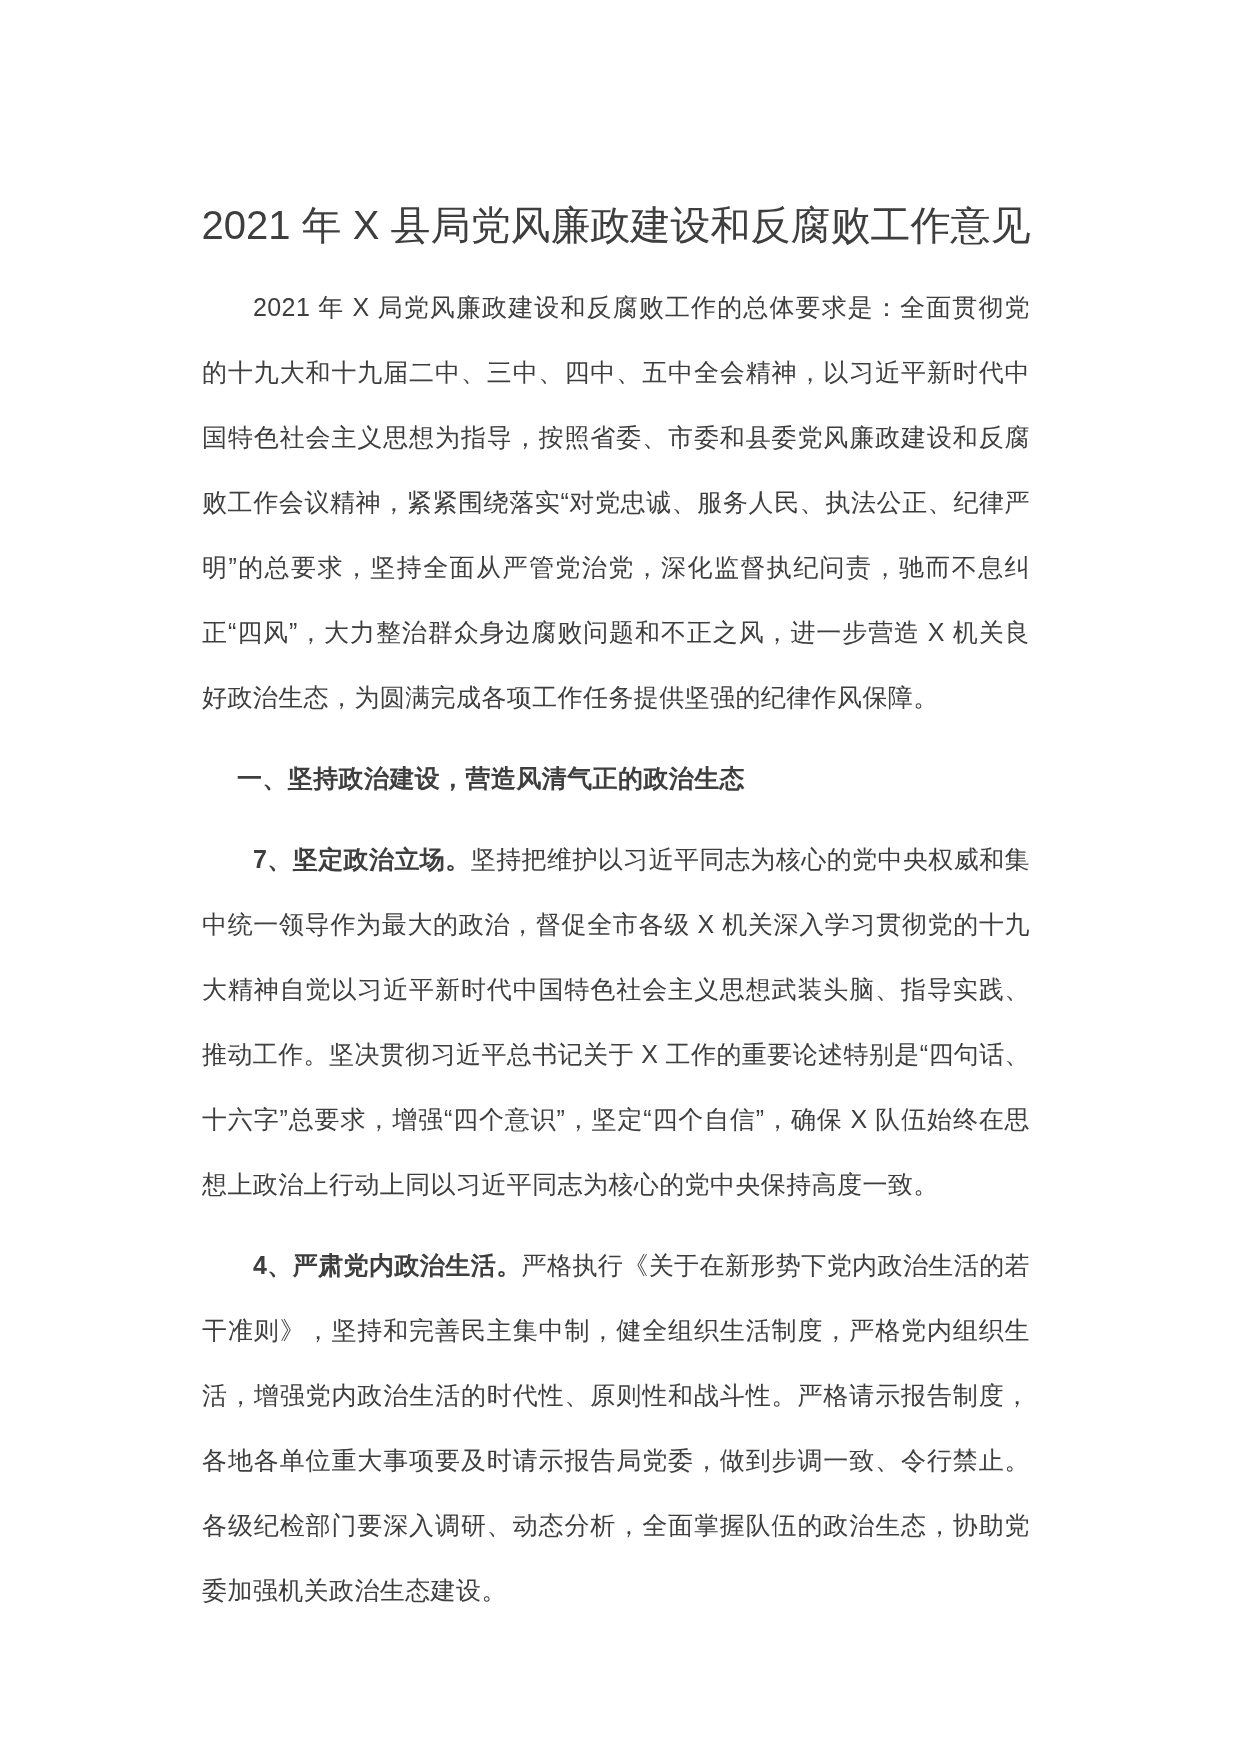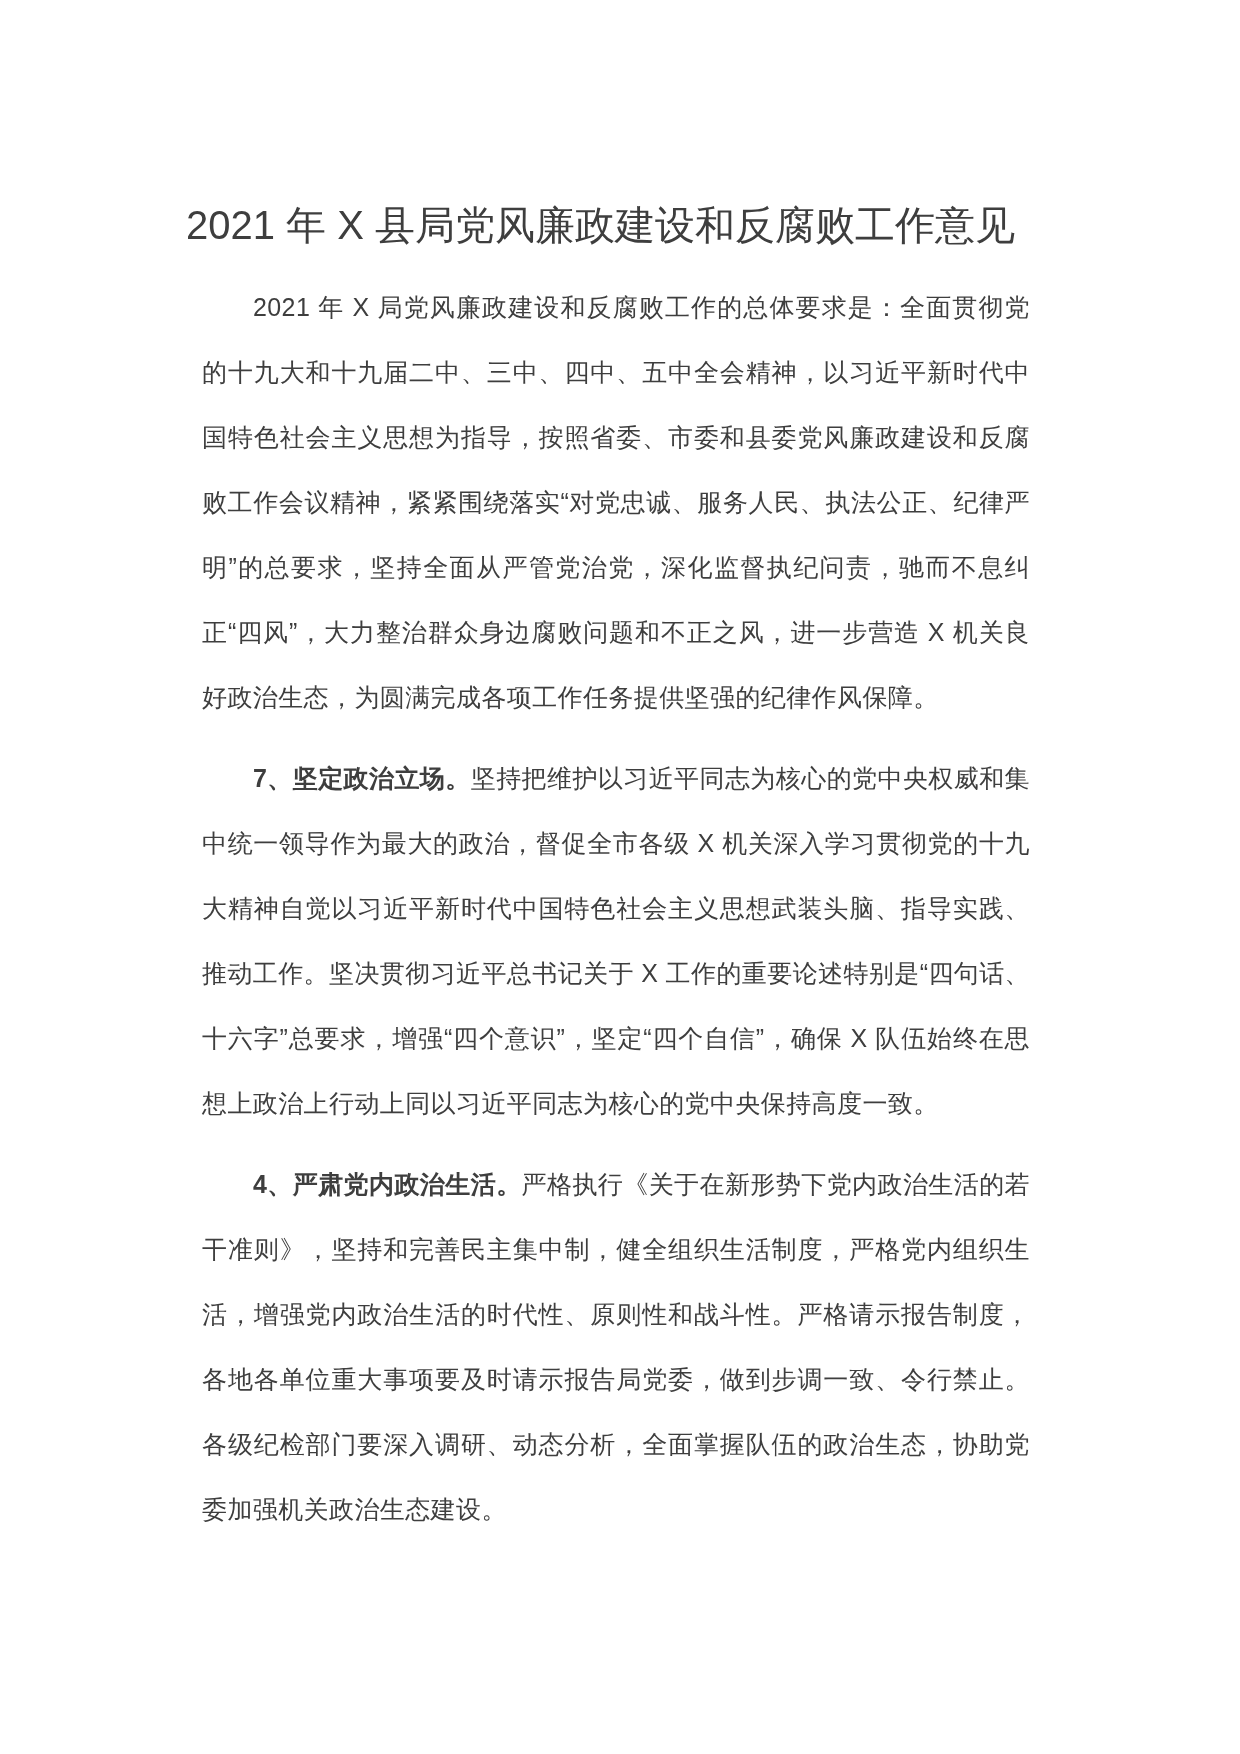--- a/index.html
+++ b/index.html
@@ -20,21 +20,21 @@
     margin-left: 186px;
     padding-top: 201px;
     color: #3e3e3e;
     font-family: "Liberation Sans", "DejaVu Sans", sans-serif;
   }
   .doc-title {
     margin: 0;
     font-size: 40px;
     font-weight: 400;
     line-height: 48px;
-    text-align: left;
+    text-align: center;
     white-space: nowrap;
     color: #3e3e3e;
   }
   .para {
     margin: 16px;
     font-size: 25px;
     line-height: 65px;
     letter-spacing: 0.4px;
     text-align: justify;
     text-indent: 51px;
@@ -62,19 +62,20 @@
 </head>
 <body>
 
 <div class="page">
   <div class="content">
 
     <h1 class="doc-title">2021 年 X 县局党风廉政建设和反腐败工作意见</h1>
 
     <p class="para first">2021 年 X 局党风廉政建设和反腐败工作的总体要求是：全面贯彻党的十九大和十九届二中、三中、四中、五中全会精神，以习近平新时代中国特色社会主义思想为指导，按照省委、市委和县委党风廉政建设和反腐败工作会议精神，紧紧围绕落实“对党忠诚、服务人民、执法公正、纪律严明”的总要求，坚持全面从严管党治党，深化监督执纪问责，驰而不息纠正“四风”，大力整治群众身边腐败问题和不正之风，进一步营造 X 机关良好政治生态，为圆满完成各项工作任务提供坚强的纪律作风保障。</p>
 
+    <h2 class="section-heading">一、坚持政治建设，营造风清气正的政治生态</h2>
 
     <p class="para"><span class="lead">7、坚定政治立场。</span><span>坚持把维护以习近平同志为核心的党中央权威和集中统一领导作为最大的政治，督促全市各级 X 机关深入学习贯彻党的十九大精神自觉以习近平新时代中国特色社会主义思想武装头脑、指导实践、推动工作。坚决贯彻习近平总书记关于 X 工作的重要论述特别是“四句话、十六字”总要求，增强“四个意识”，坚定“四个自信”，确保 X 队伍始终在思想上政治上行动上同以习近平同志为核心的党中央保持高度一致。</span></p>
 
     <p class="para spaced"><span class="lead">4、严肃党内政治生活。</span><span>严格执行《关于在新形势下党内政治生活的若干准则》，坚持和完善民主集中制，健全组织生活制度，严格党内组织生活，增强党内政治生活的时代性、原则性和战斗性。严格请示报告制度，各地各单位重大事项要及时请示报告局党委，做到步调一致、令行禁止。各级纪检部门要深入调研、动态分析，全面掌握队伍的政治生态，协助党委加强机关政治生态建设。</span></p>
 
   </div>
 </div>
 
 </body></html>

